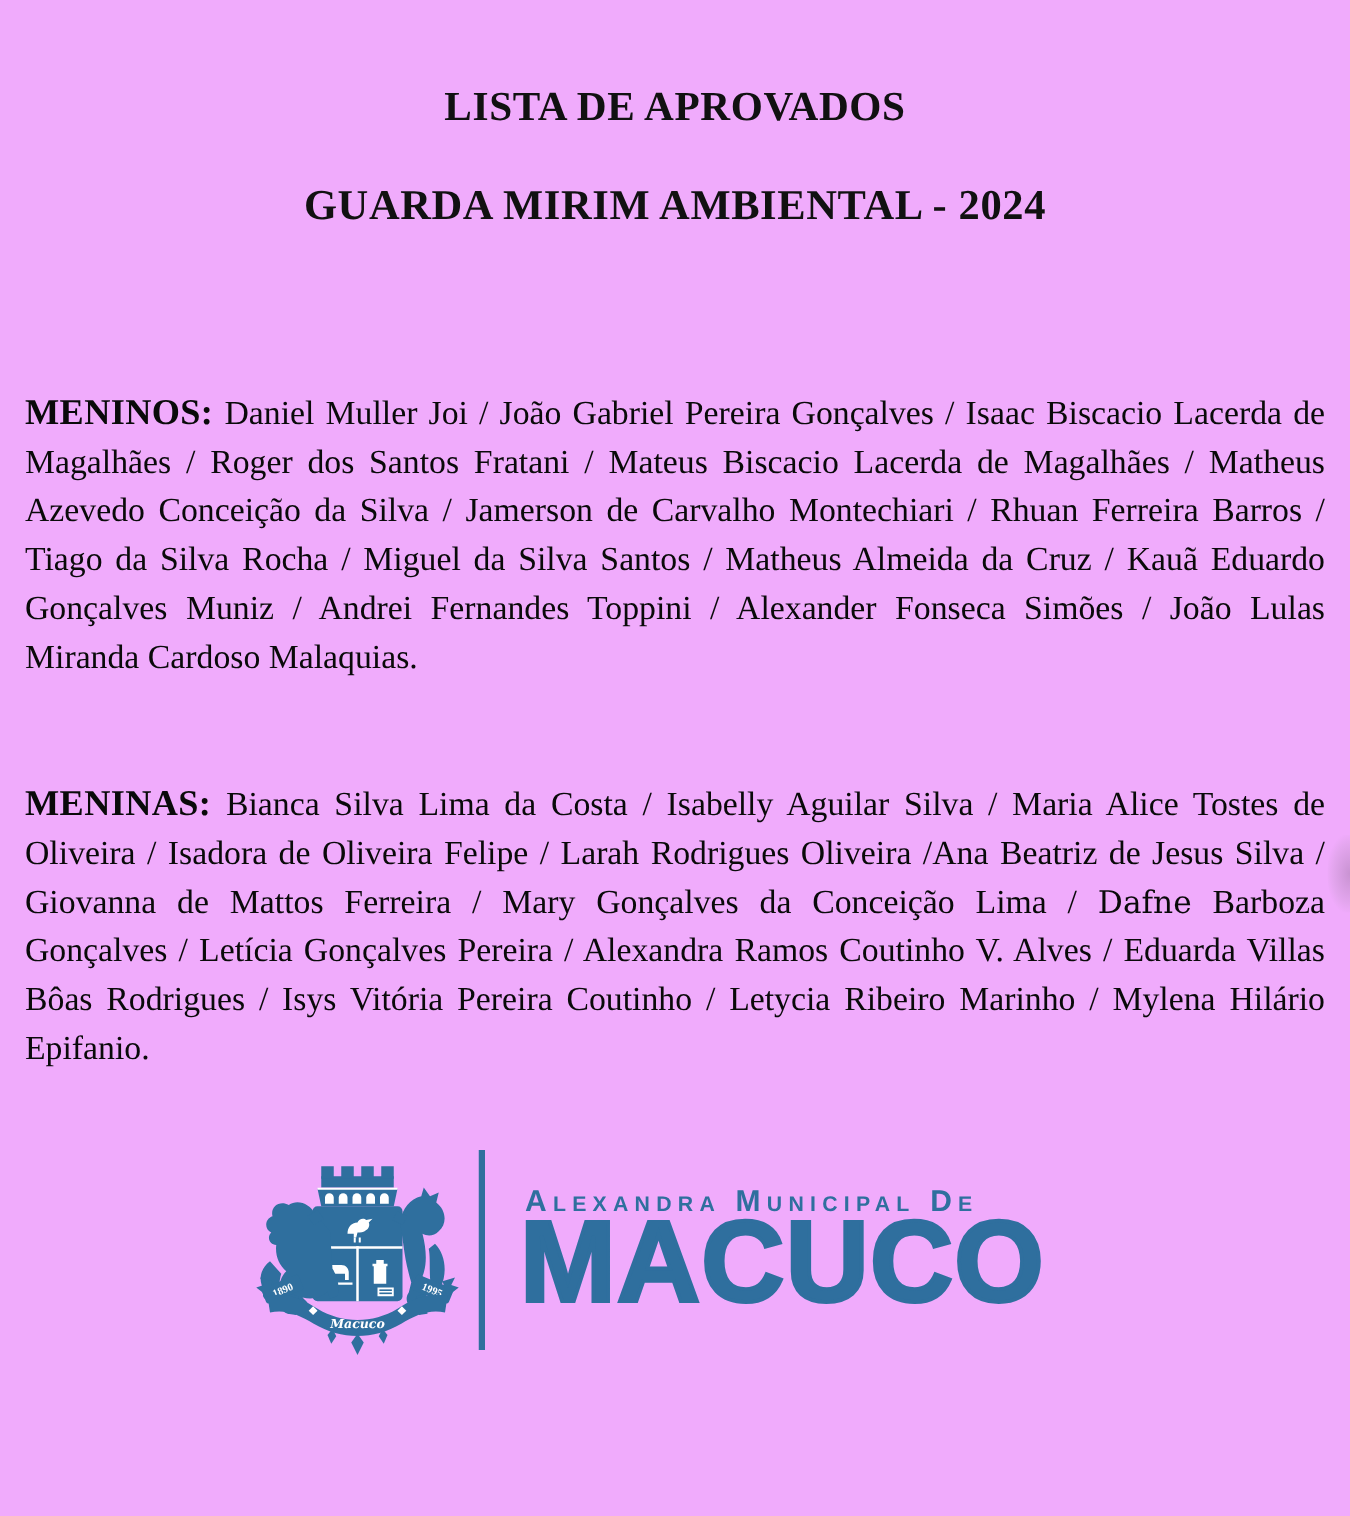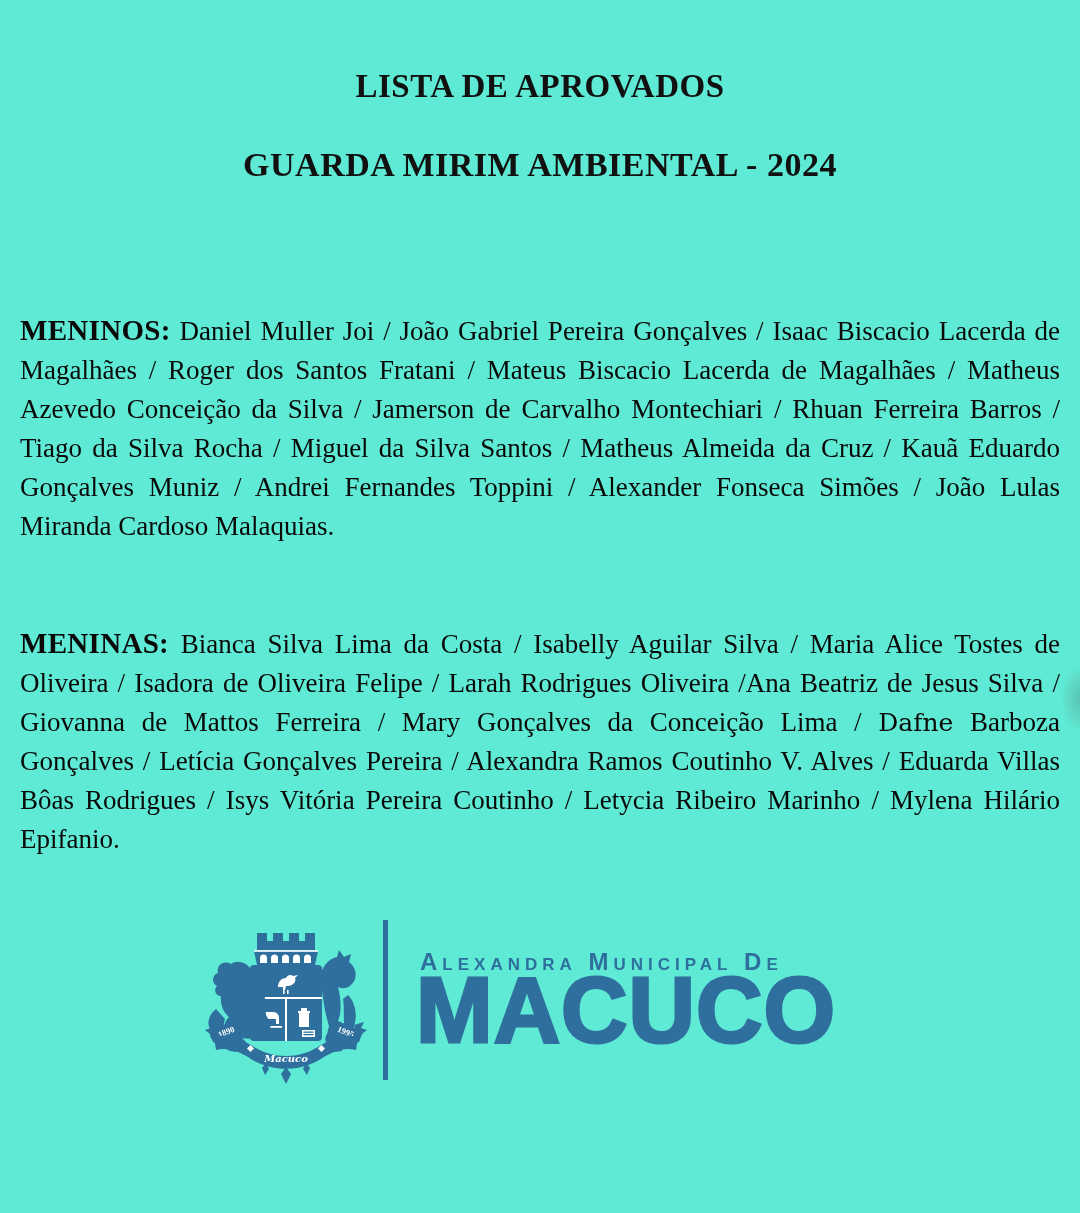--- a/index.html
+++ b/index.html
@@ -1,21 +1,21 @@
 <!DOCTYPE html>
 <html><head>
 <meta charset="utf-8">
 <style>
   html, body { margin: 0; padding: 0; }
   body { background: #ffffff; }
   #page {
     position: relative;
     width: 1080px;
     height: 1213px;
-    background: #5eead4;
+    background: #f0abfc;
     overflow: hidden;
     font-family: "Liberation Serif", serif;
     color: #000;
   }
   .doc-title {
     position: absolute;
     left: 0;
     width: 100%;
     text-align: center;
     font-weight: bold;

